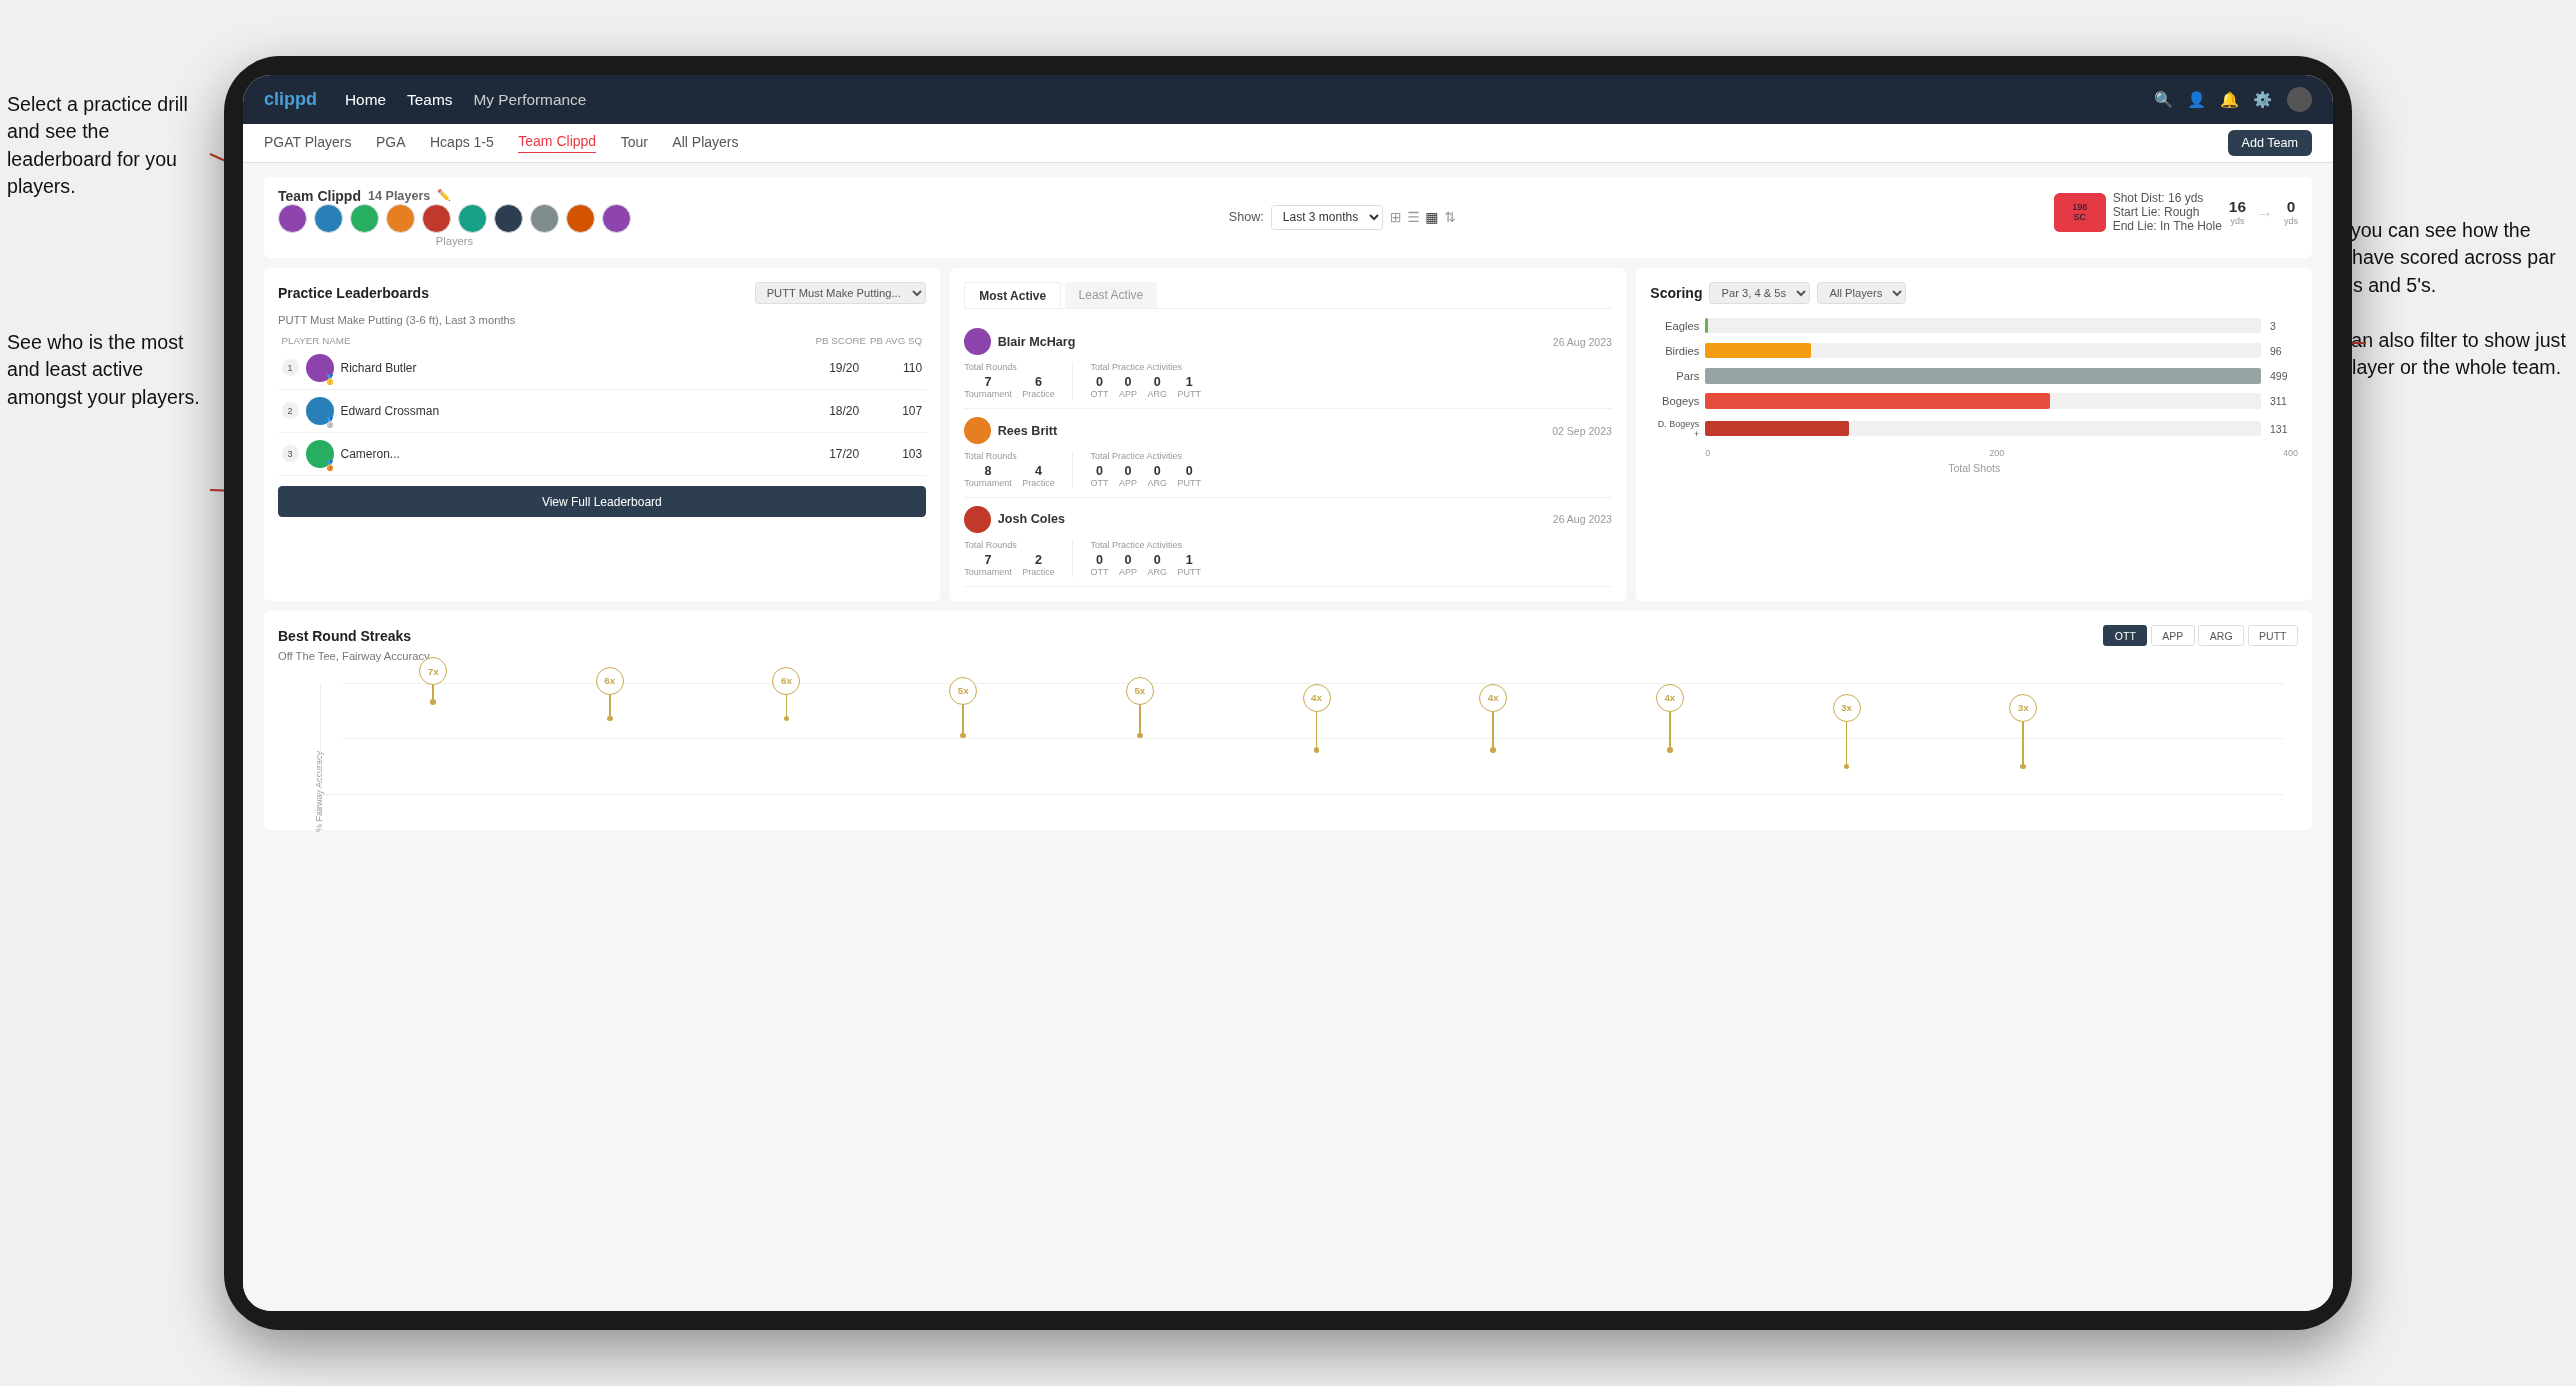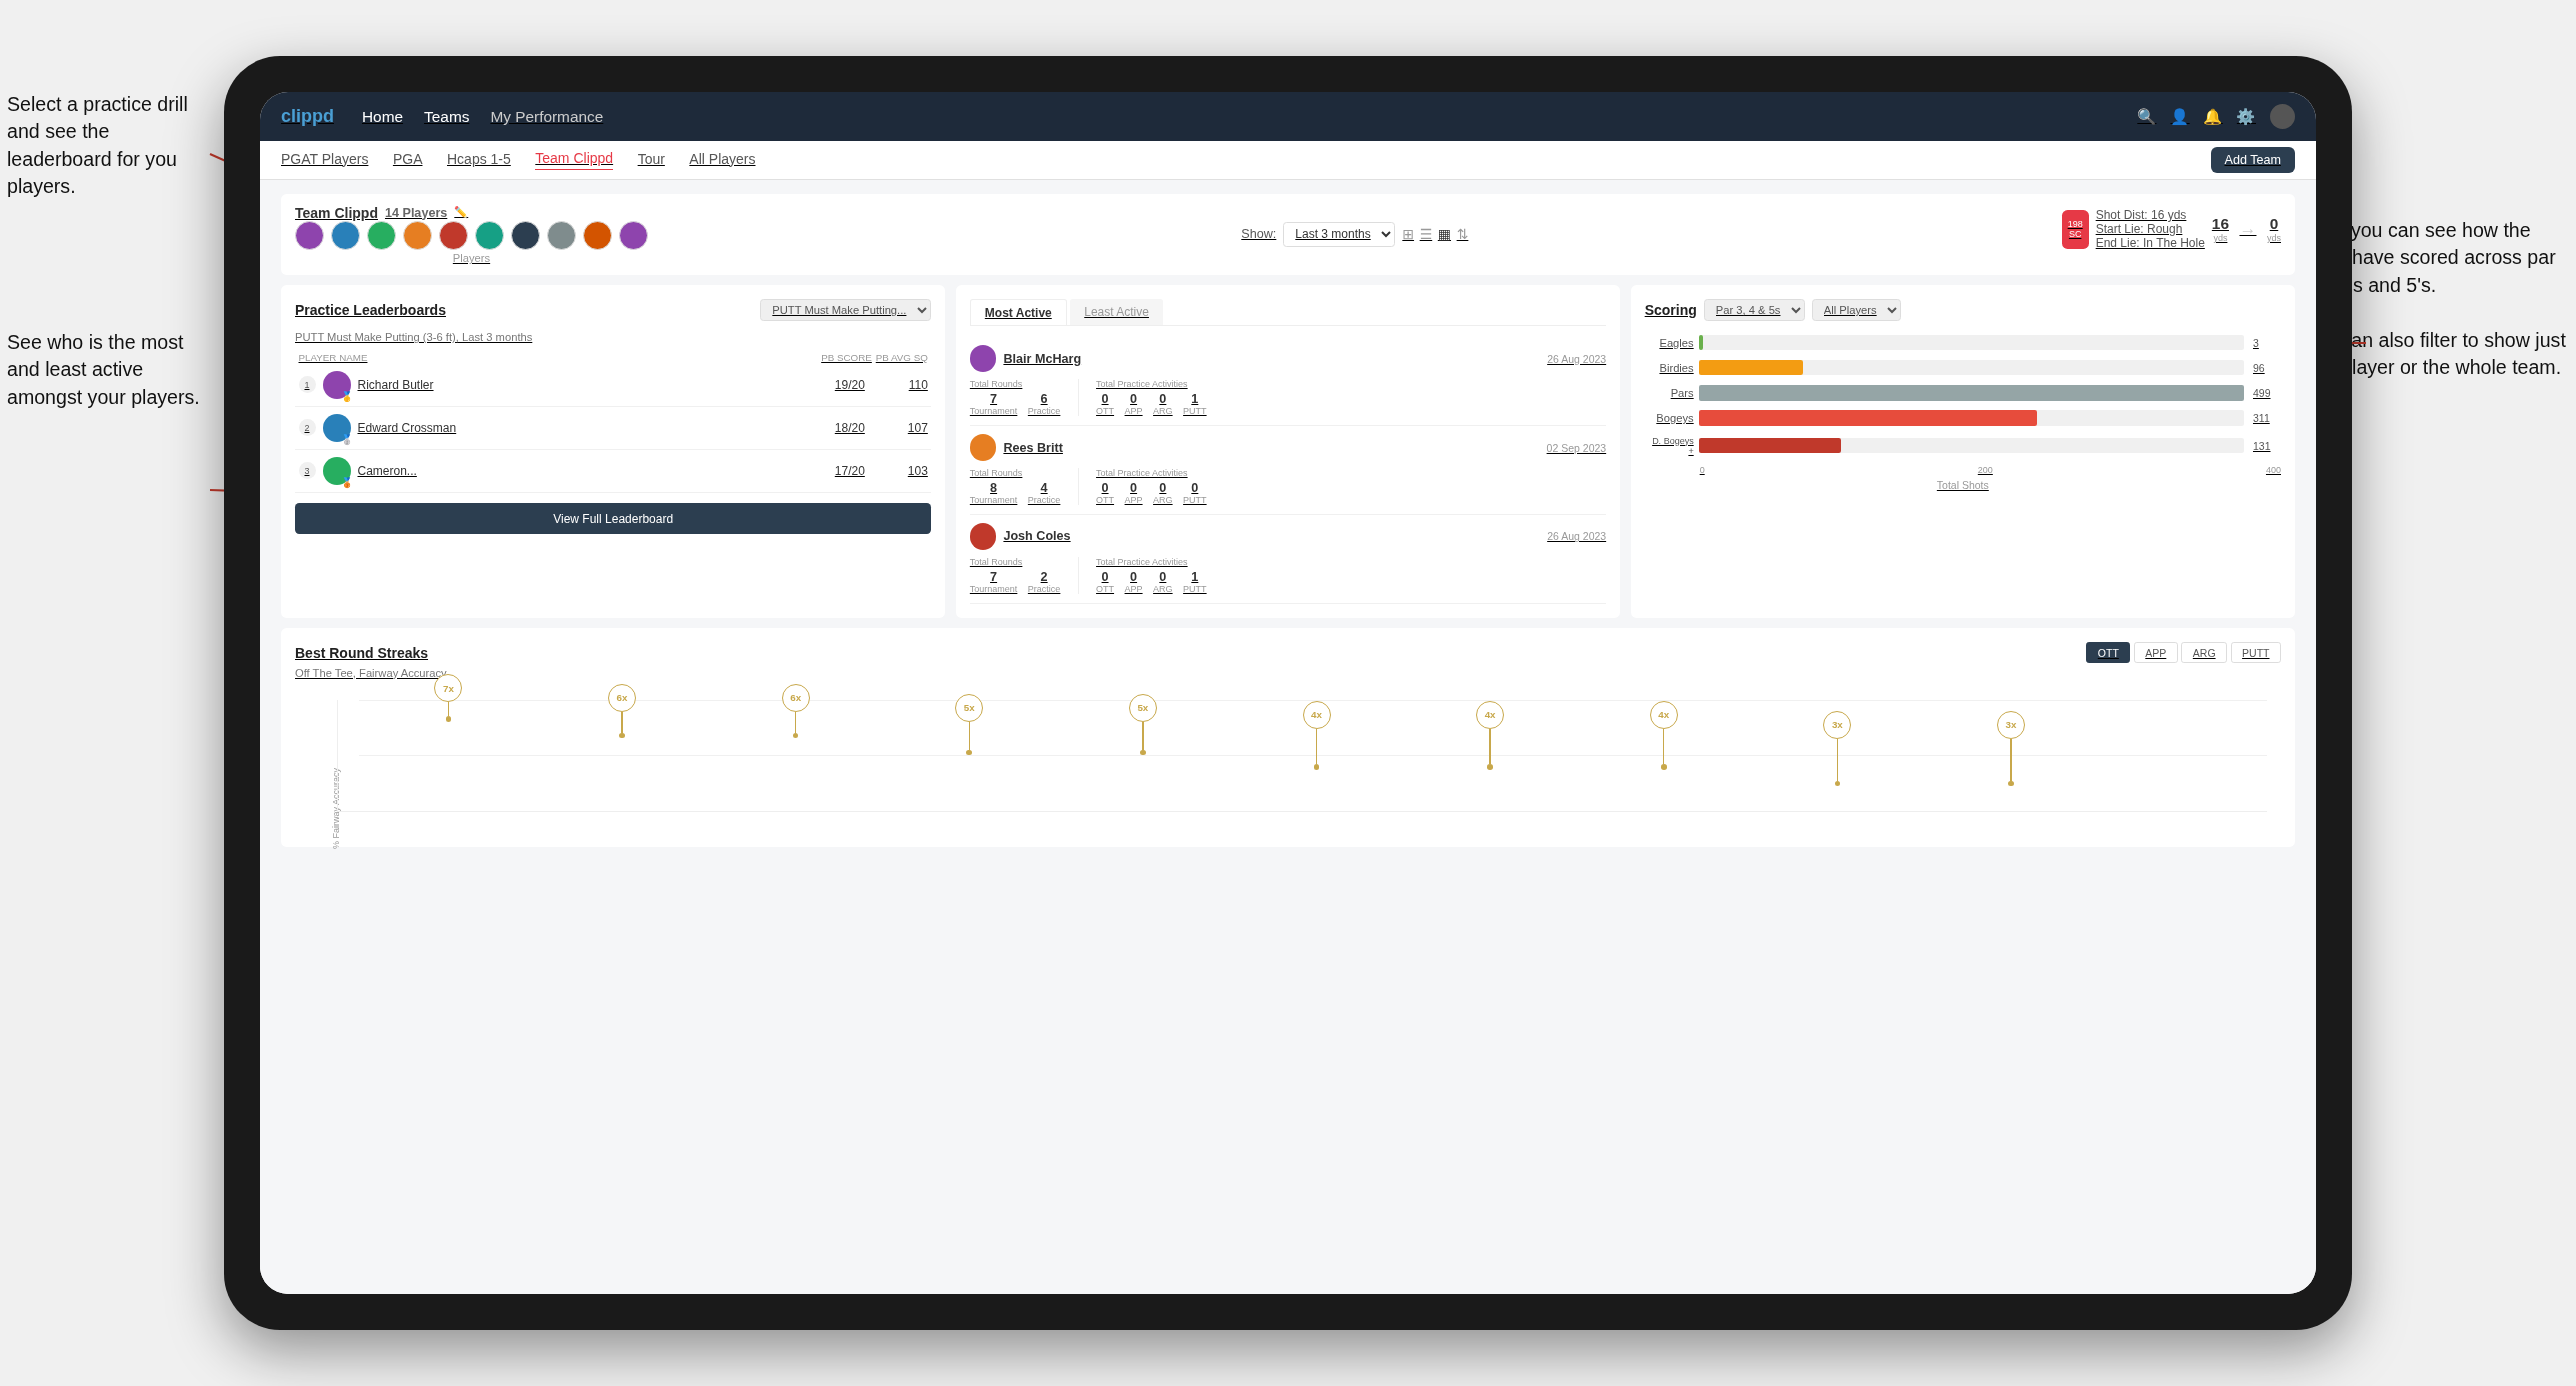--- a/index.html
+++ b/index.html
@@ -35,22 +35,21 @@
     
     .tablet-frame {
       position: absolute;
       top: 56px;
       left: 224px;
       width: 2128px;
       height: 1274px;
       background: #1a1a1a;
       border-radius: 56px;
       box-shadow: 0 21px 56px rgba(0,0,0,0.4);
-      padding: 36px;
-      text-decoration: underline;
+      padding: 19px;
     }
 
     .tablet-screen {
       width: 100%;
       height: 100%;
       background: #fff;
       border-radius: 28px;
       overflow: hidden;
       display: flex;
       flex-direction: column;
@@ -188,22 +187,22 @@
       background: #fff;
       padding: 7px 14px;
       margin-bottom: 10.5px;
       border-radius: 5.6px;
       display: flex;
       align-items: center;
       gap: 14px;
     }
     .score-badge {
       background: #e63946;
-      color: #ffffff;
-      width: 27px; height: 39px;
+      color: #0f172a;
+      width: 52px; height: 39px;
       border-radius: 5.6px;
       display: flex;
       flex-direction: column;
       align-items: center;
       justify-content: center;
       font-size: 17px;
       font-weight: 700;
     }
     .score-badge span { font-size: 9px; font-weight: normal; }
     .score-info { font-size: 12px; color: #555; }

